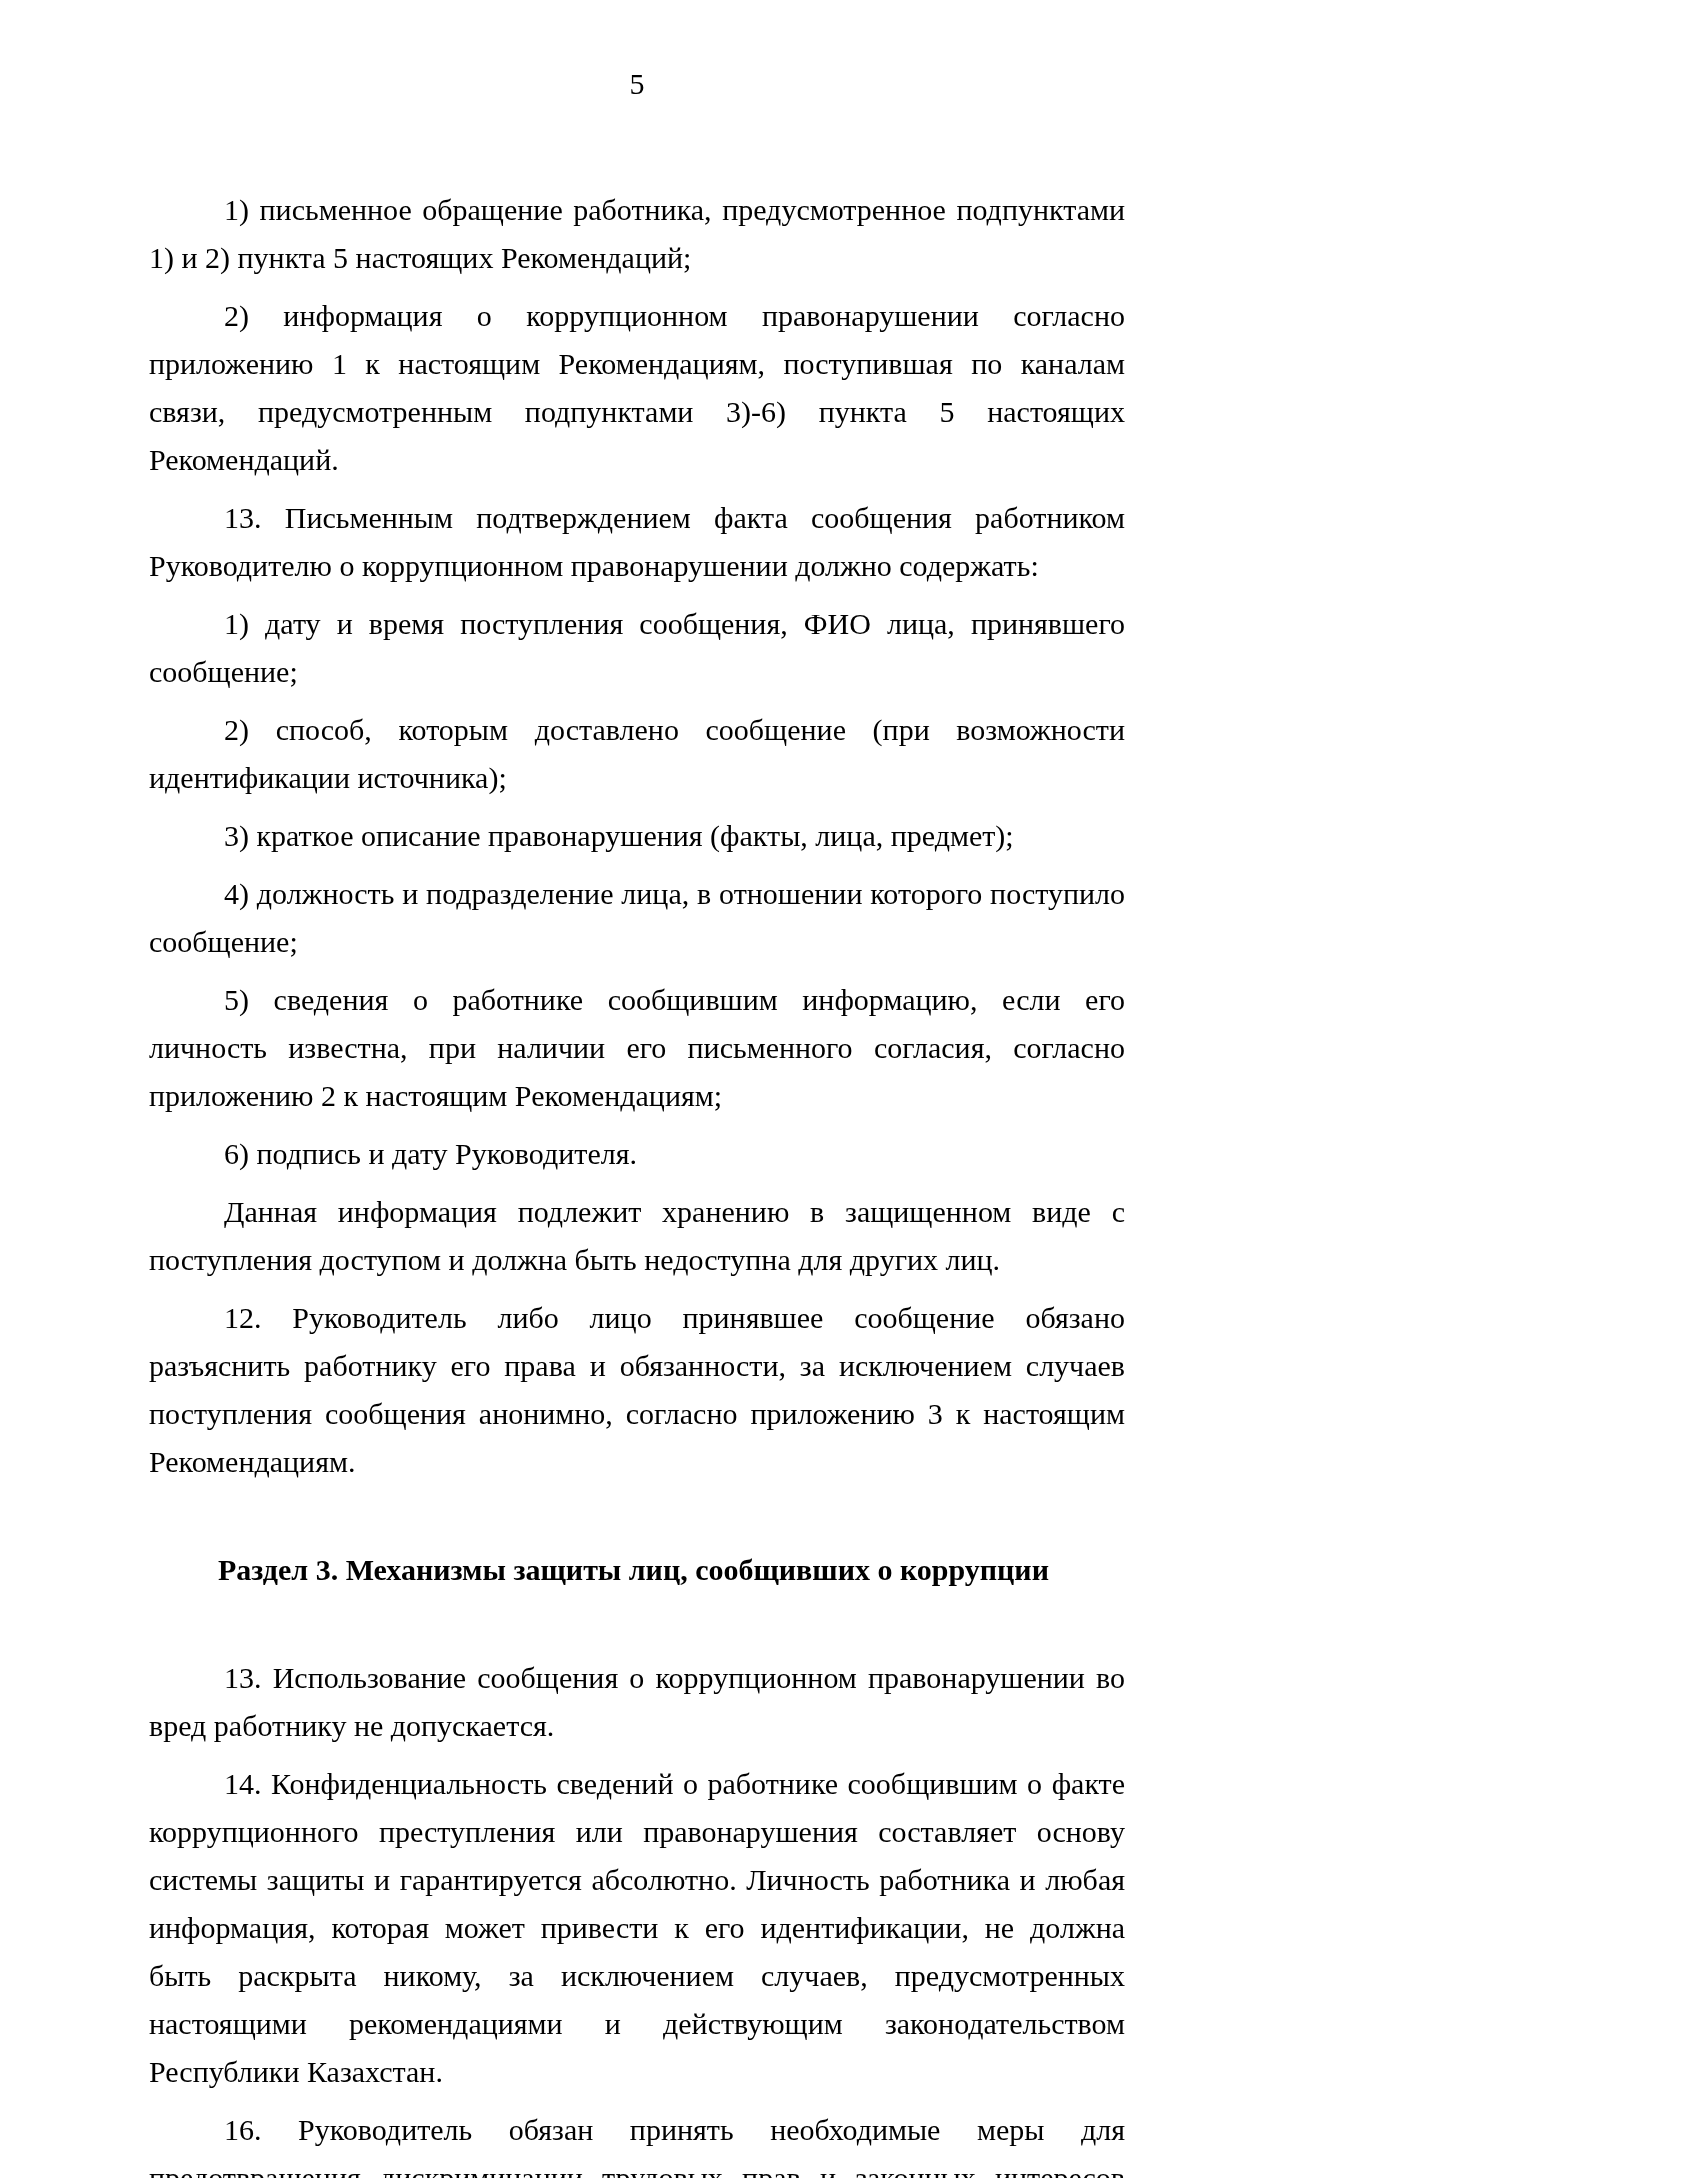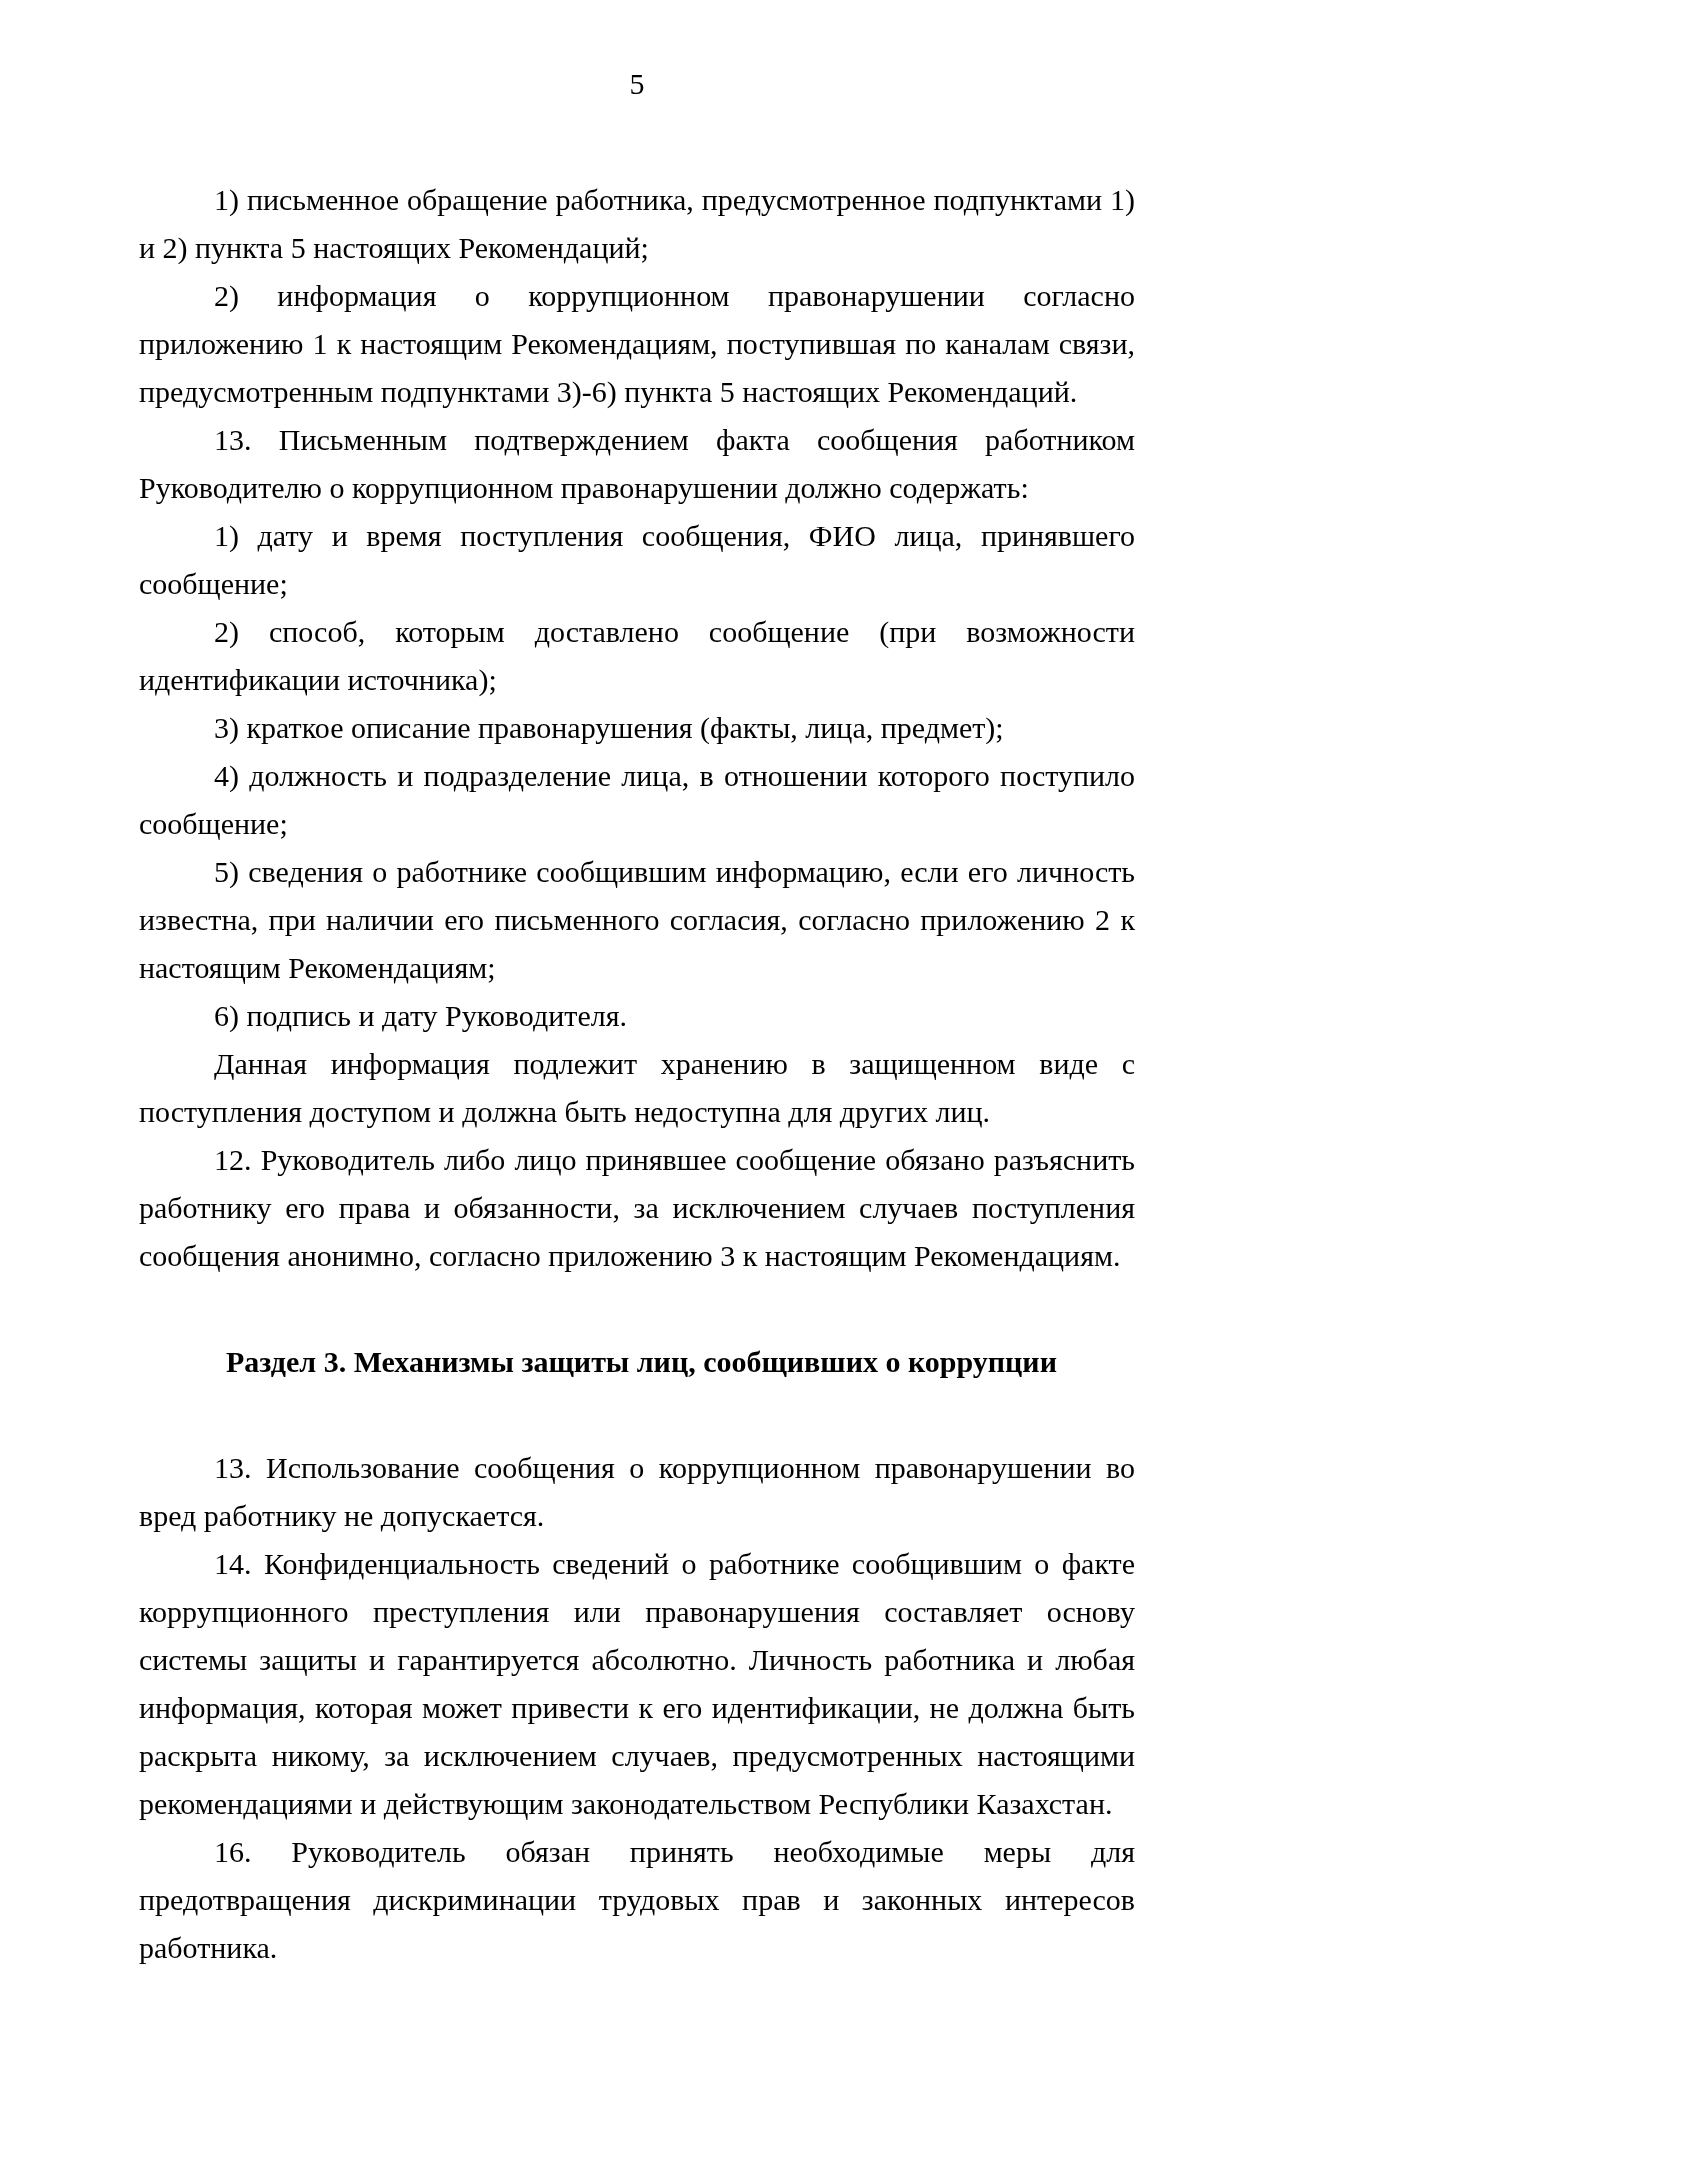--- a/index.html
+++ b/index.html
@@ -25,34 +25,34 @@
     font-size: 30px;
     line-height: 1;
   }
   .body-block {
     position: absolute;
     top: 176px;
     left: 139px;
     width: 996px;
   }
   p.para {
-    margin: 0;
+    margin: 10px;
     font-size: 30px;
     line-height: 48px;
     text-align: justify;
     text-indent: 75px;
     text-justify: inter-word;
     hyphens: none;
     -webkit-hyphens: none;
   }
   p.para.last-line-natural {
     text-align-last: left;
   }
   p.heading {
-    margin: 12px;
+    margin: 4px;
     font-size: 30px;
     line-height: 48px;
     font-weight: bold;
     text-indent: 75px;
     text-align: left;
   }
   .gap-before-heading { height: 46px; }
   .gap-after-heading  { height: 46px; }
 </style>
 </head>

